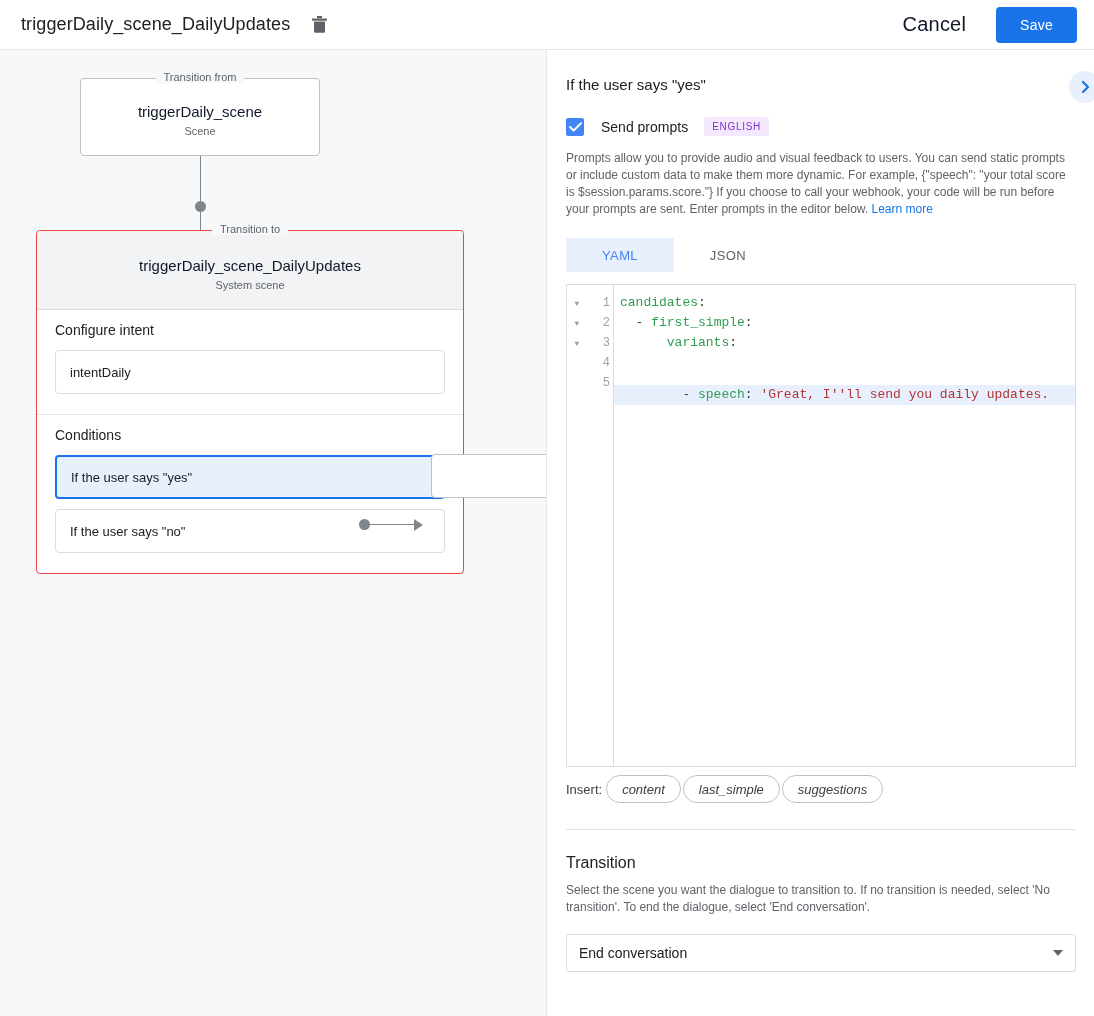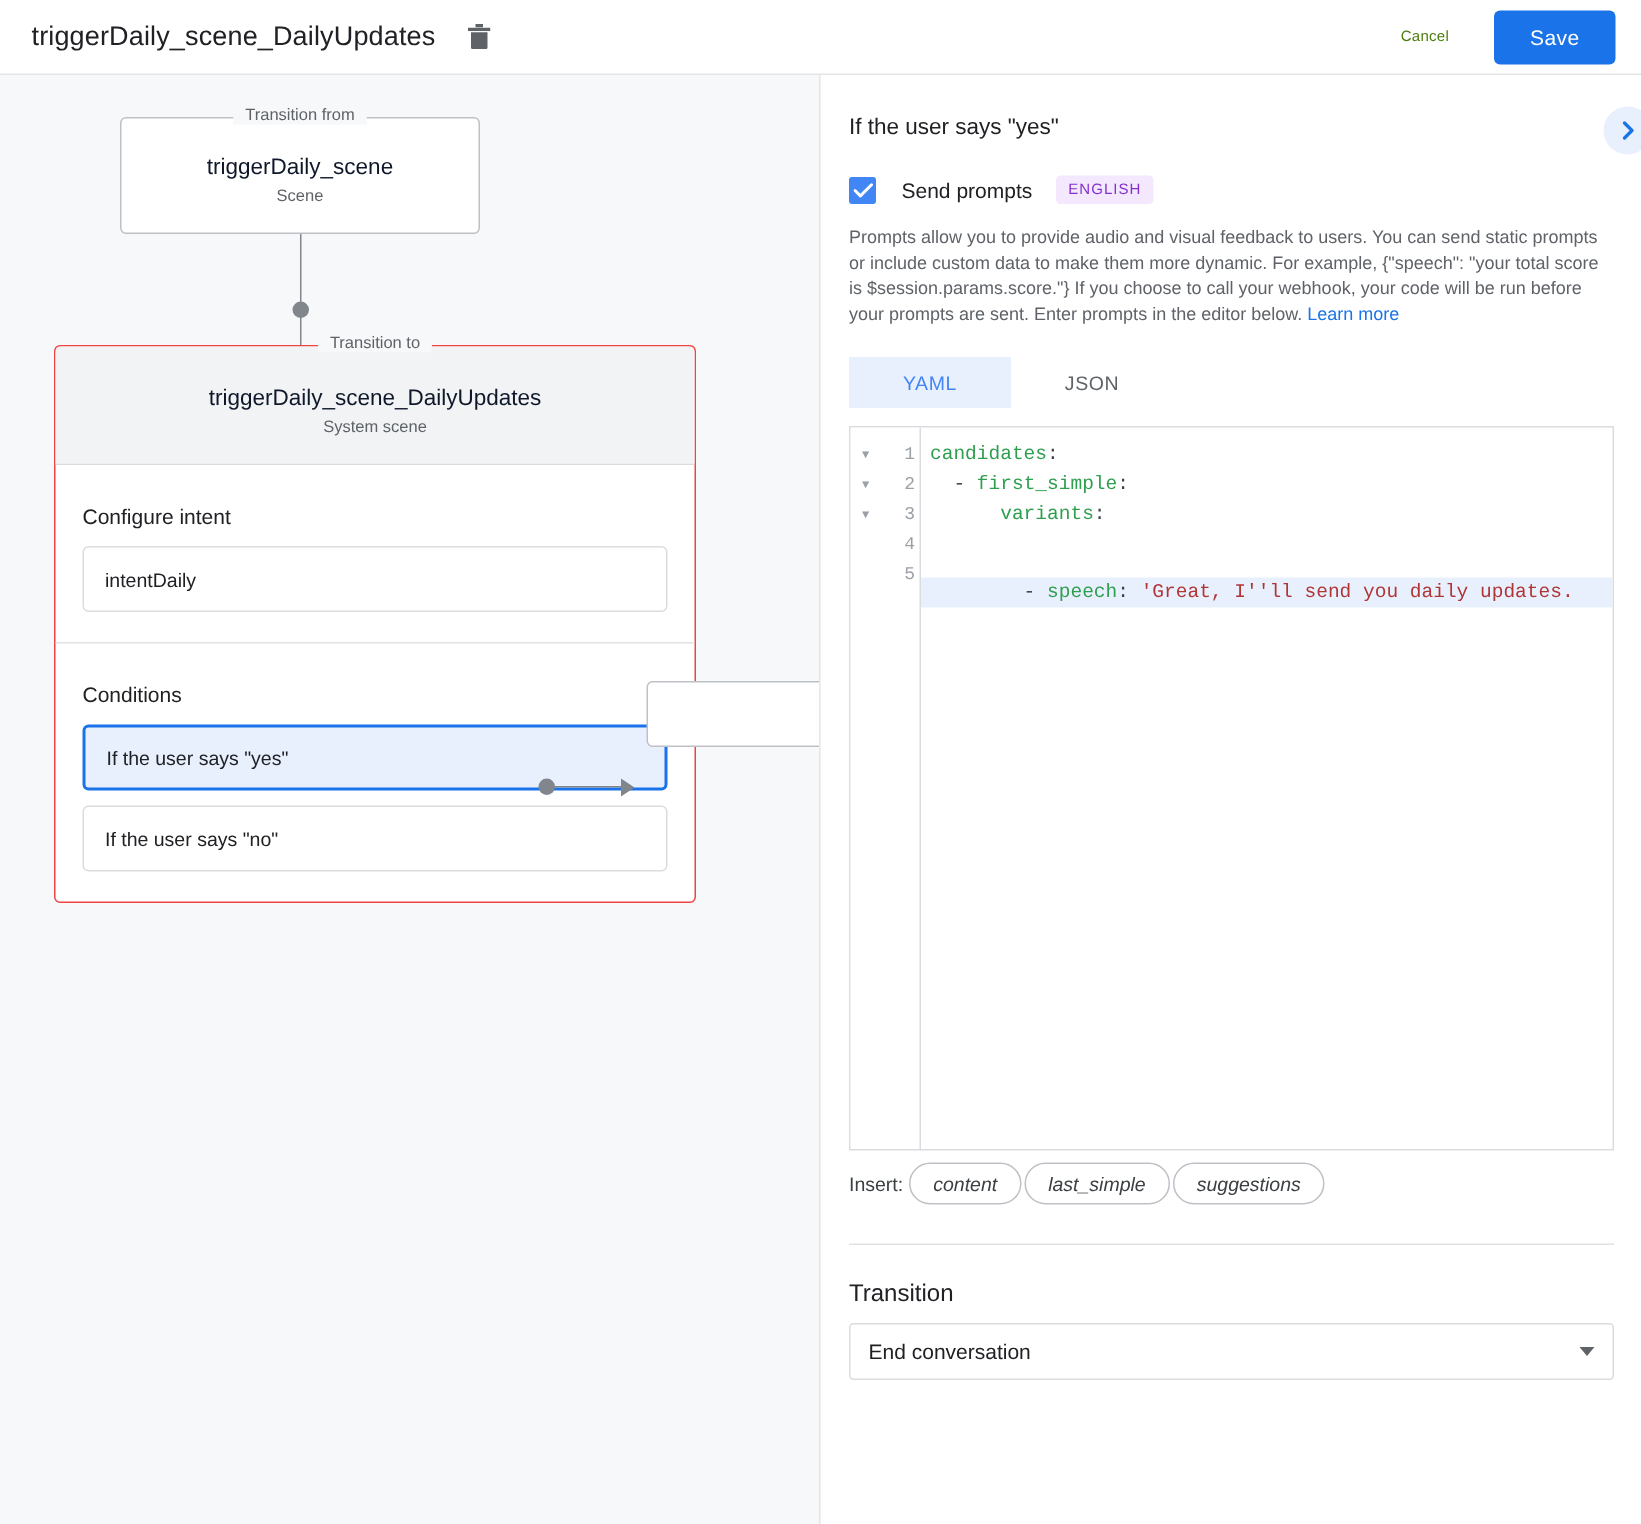--- a/index.html
+++ b/index.html
@@ -31,21 +31,21 @@
     width: 26px; height: 26px;
     display: flex; align-items: center; justify-content: center;
     cursor: pointer; border-radius: 50%;
   }
   .trash-btn svg { display: block; }
   .topbar-right {
     margin-left: auto; margin-right: 17px;
     display: flex; align-items: center; gap: 22px;
   }
   .cancel-btn {
-    font-size: 10px; color: #4d7c0f;
+    font-size: 20px; color: #0f172a;
     background: none; border: none; cursor: pointer;
     font-family: inherit; letter-spacing: .2px;
     padding: 8px 8px;
   }
   .save-btn {
     background: #1a73e8; color: #ffffff;
     border: none; border-radius: 4px;
     font-size: 14px; font-family: inherit;
     padding: 0 24px; height: 36px;
     cursor: pointer; letter-spacing: .25px;
@@ -109,21 +109,21 @@
     border-radius: 4px;
   }
   .node-to-head {
     background: #f1f3f4;
     border-bottom: 1px solid #dadce0;
     padding: 26px 0 18px;
     border-radius: 4px 4px 0 0;
   }
   .node-to-head .node-title { margin-top: 0; font-size: 15px; }
 
-  .section { padding: 26px 18px 20px; }
+  .section { padding: 12px 18px 20px; }
   .section + .section { border-top: 1px solid #e0e2e4; }
   .section-label {
     font-size: 14px; color: #202124; margin-bottom: 12px;
   }
   .field-box {
     border: 1px solid #dadce0; border-radius: 4px;
     background: #ffffff;
     height: 44px; display: flex; align-items: center;
     padding: 0 14px;
     font-size: 13px; color: #202124;
@@ -405,18 +405,19 @@
       <button class="chip">content</button>
       <button class="chip">last_simple</button>
       <button class="chip">suggestions</button>
     </div>
 
     <div class="divider"></div>
   </div>
 
   <div class="trans-section">
     <h3 class="trans-title">Transition</h3>
+    <p class="trans-desc">Select the scene you want the dialogue to transition to. If no transition is needed, select 'No transition'. To end the dialogue, select 'End conversation'.</p>
     <div class="select">
       <span>End conversation</span>
       <span class="caret"></span>
     </div>
   </div>
 </div>
 
 </body></html>

